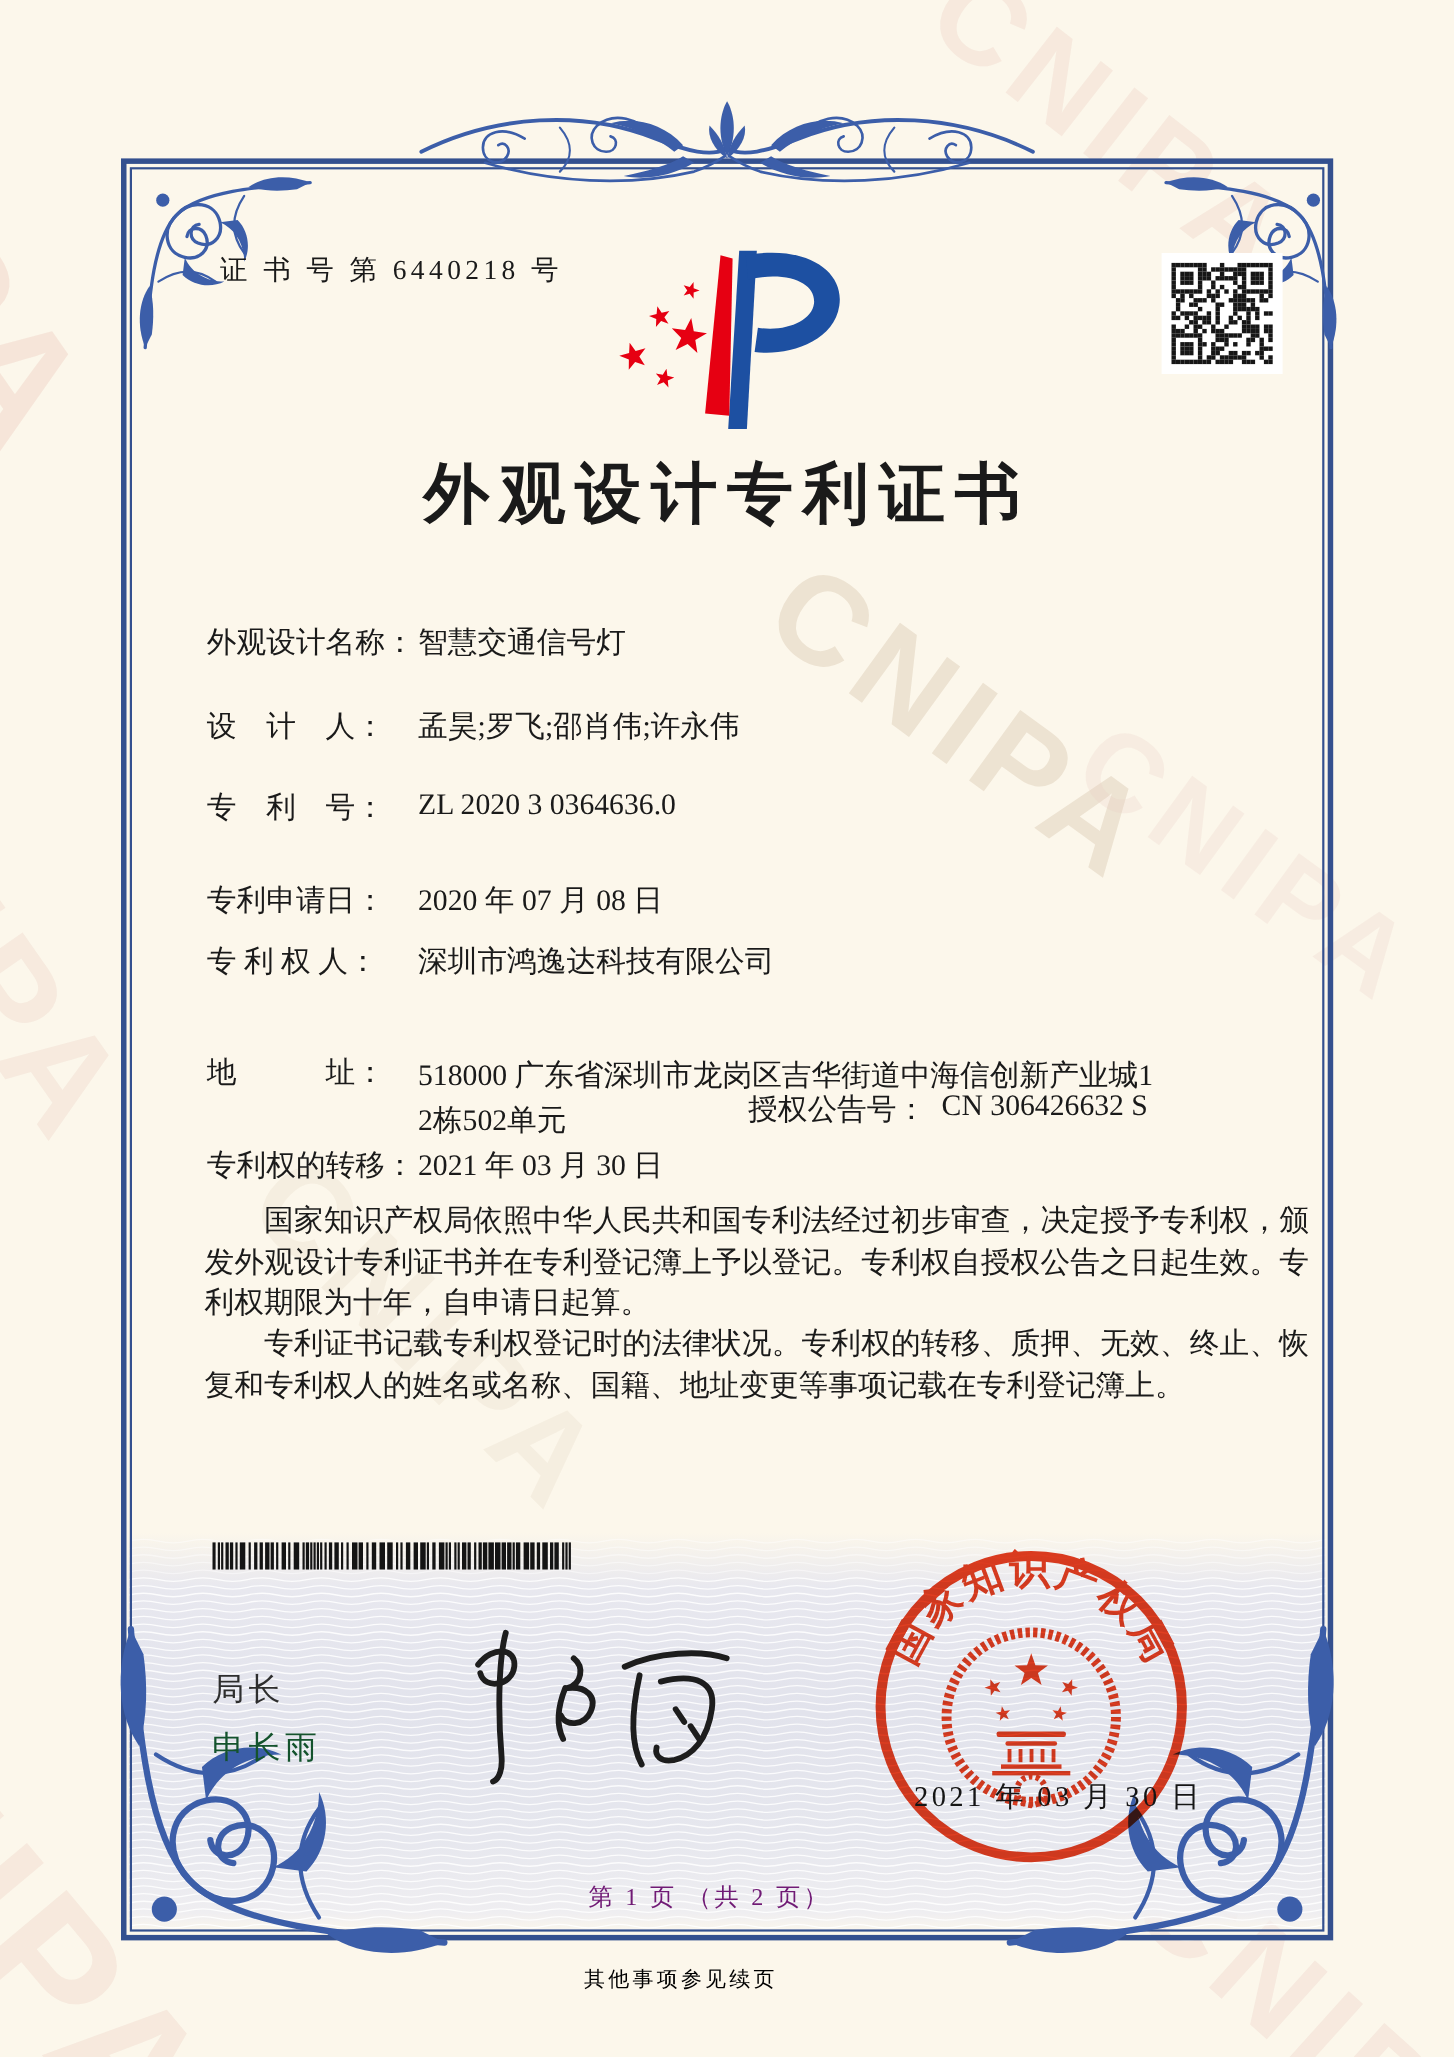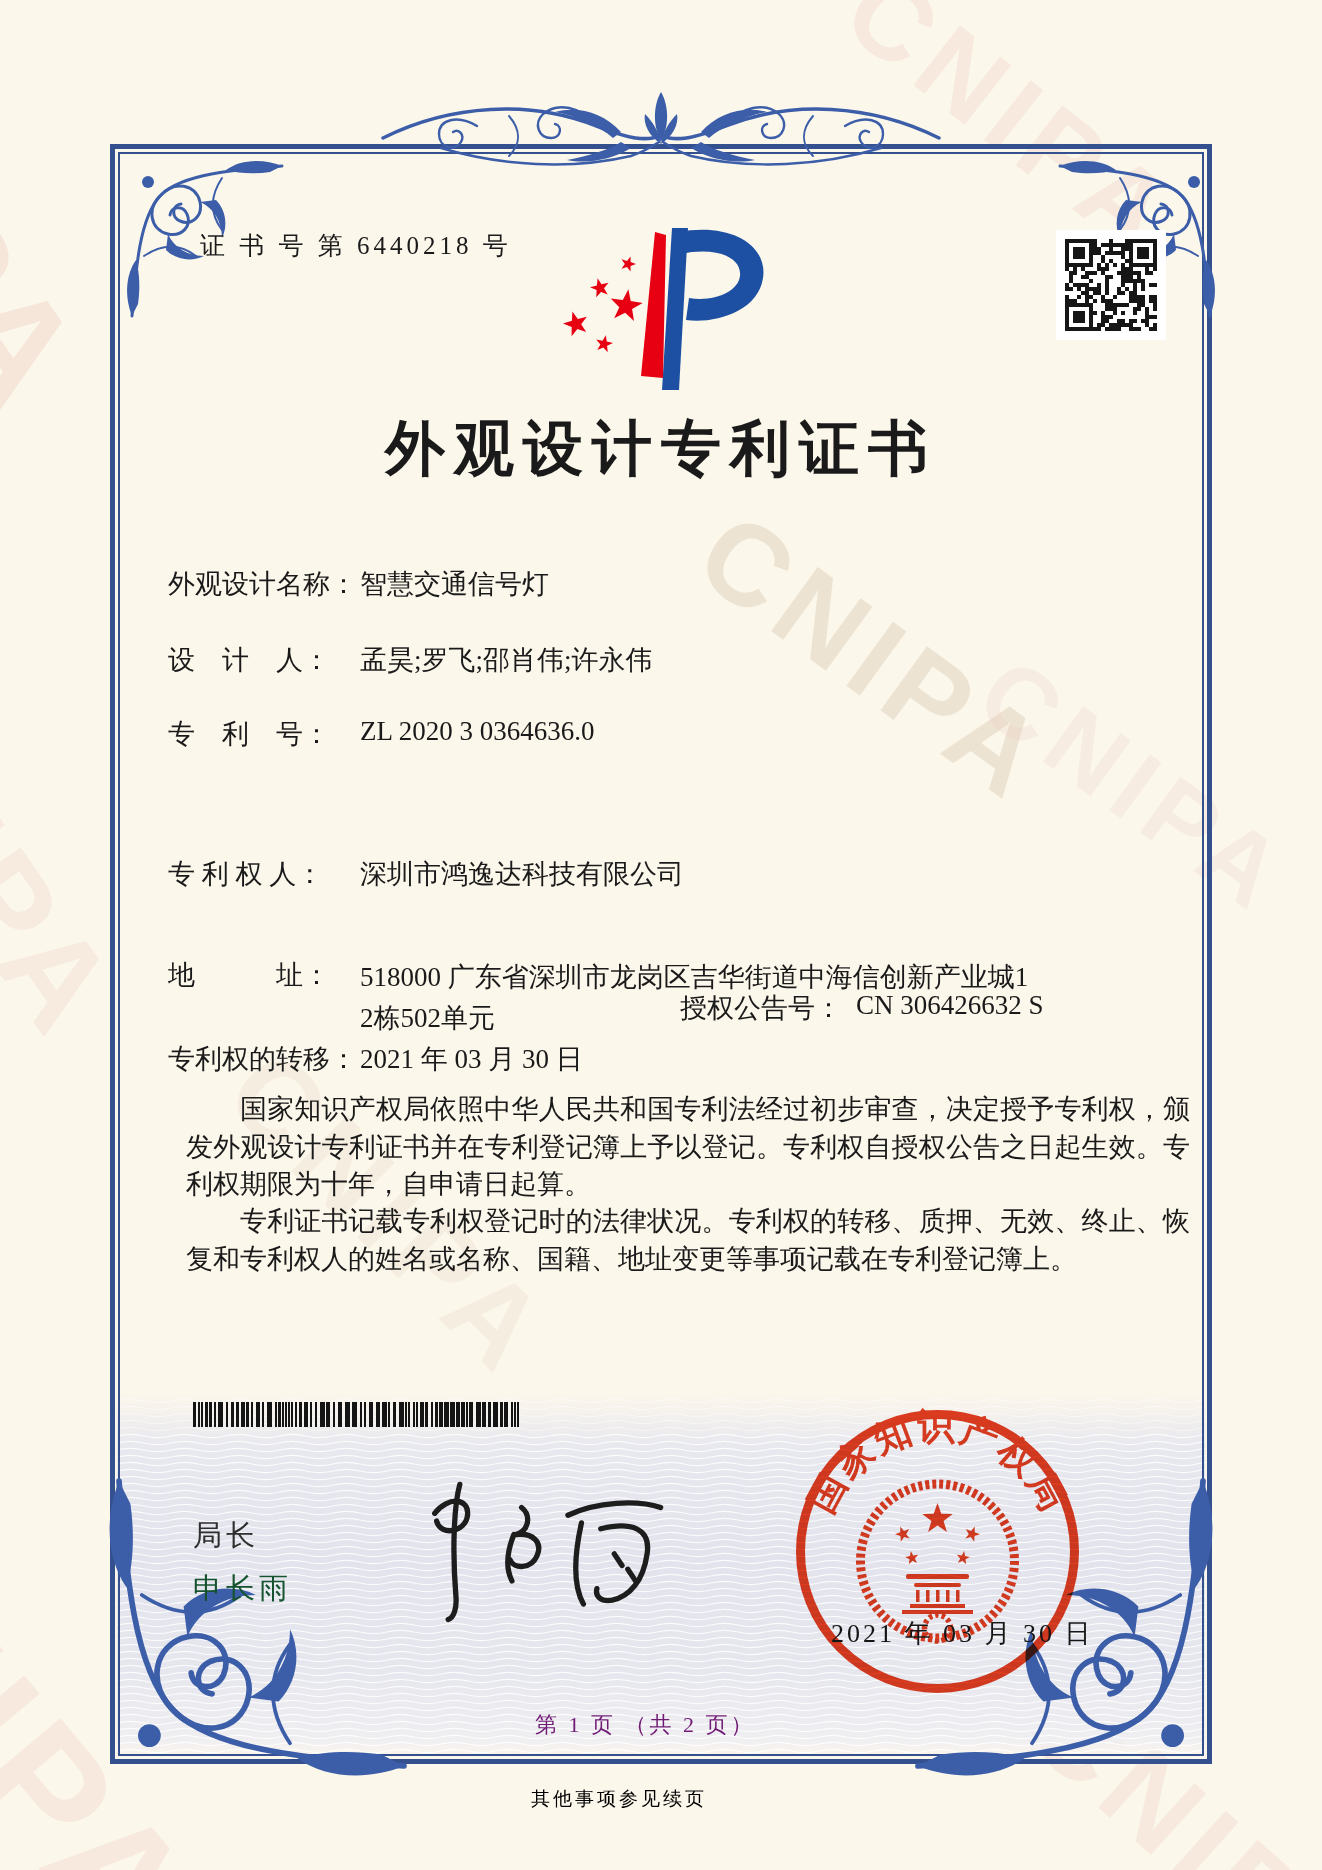--- a/index.html
+++ b/index.html
@@ -31,21 +31,21 @@
   .corner-bl{left:100px;top:1462px;transform:scaleY(-1);}
   .corner-br{left:899px;top:1462px;transform:scale(-1,-1);}
   
   .cert-number{position:absolute;left:168px;top:229px;font-size:25px;letter-spacing:4px;z-index:2;margin-left:32px;}
   .logo{position:absolute;left:562px;top:226px;z-index:2;}
   .qr{position:absolute;left:1056px;top:230px;z-index:2;background:#fff;padding:5px;line-height:0;}
   .title{position:absolute;left:0;width:100%;top:409px;text-align:center;font-size:60px;
          font-weight:bold;letter-spacing:9px;z-index:2;}
   
   .row{position:absolute;left:168px;display:flex;font-size:27px;z-index:2;white-space:nowrap;}
-  .row .lbl{flex:0 0 192px;width:192px;}
+  .row .lbl{flex:0 0 192px;width:192px;margin-left:20px;}
   .r1{top:566px}.r2{top:642px}.r3{top:716px}.r4{top:800px}.r5{top:856px}
   .r6{top:957px}.r7{top:1041px}
   .r6 .val{white-space:normal;line-height:41px;}
   .row-right{position:absolute;left:680px;top:990px;display:flex;font-size:27px;z-index:2;white-space:nowrap;}
   .row-right .lbl{margin-right:14px;}
   
   .para{position:absolute;left:186px;width:1004px;font-size:27px;line-height:37.5px;
         text-align:justify;text-indent:2em;z-index:2;}
   .p1{top:1091px}.p2{top:1203px}
   
@@ -447,20 +447,24 @@
     <span class="val">智慧交通信号灯</span>
   </div>
   <div class="row r2">
     <span class="lbl">设　计　人：</span>
     <span class="val">孟昊;罗飞;邵肖伟;许永伟</span>
   </div>
   <div class="row r3">
     <span class="lbl">专　利　号：</span>
     <span class="val">ZL 2020 3 0364636.0</span>
   </div>
+  <div class="row r4">
+    <span class="lbl">专利申请日：</span>
+    <span class="val">2020 年 07 月 08 日</span>
+  </div>
   <div class="row r5">
     <span class="lbl">专 利 权 人：</span>
     <span class="val">深圳市鸿逸达科技有限公司</span>
   </div>
   <div class="row r6">
     <span class="lbl">地　　　址：</span>
     <span class="val">
       <div>518000 广东省深圳市龙岗区吉华街道中海信创新产业城1</div>
       <div>2栋502单元</div>
     </span>

